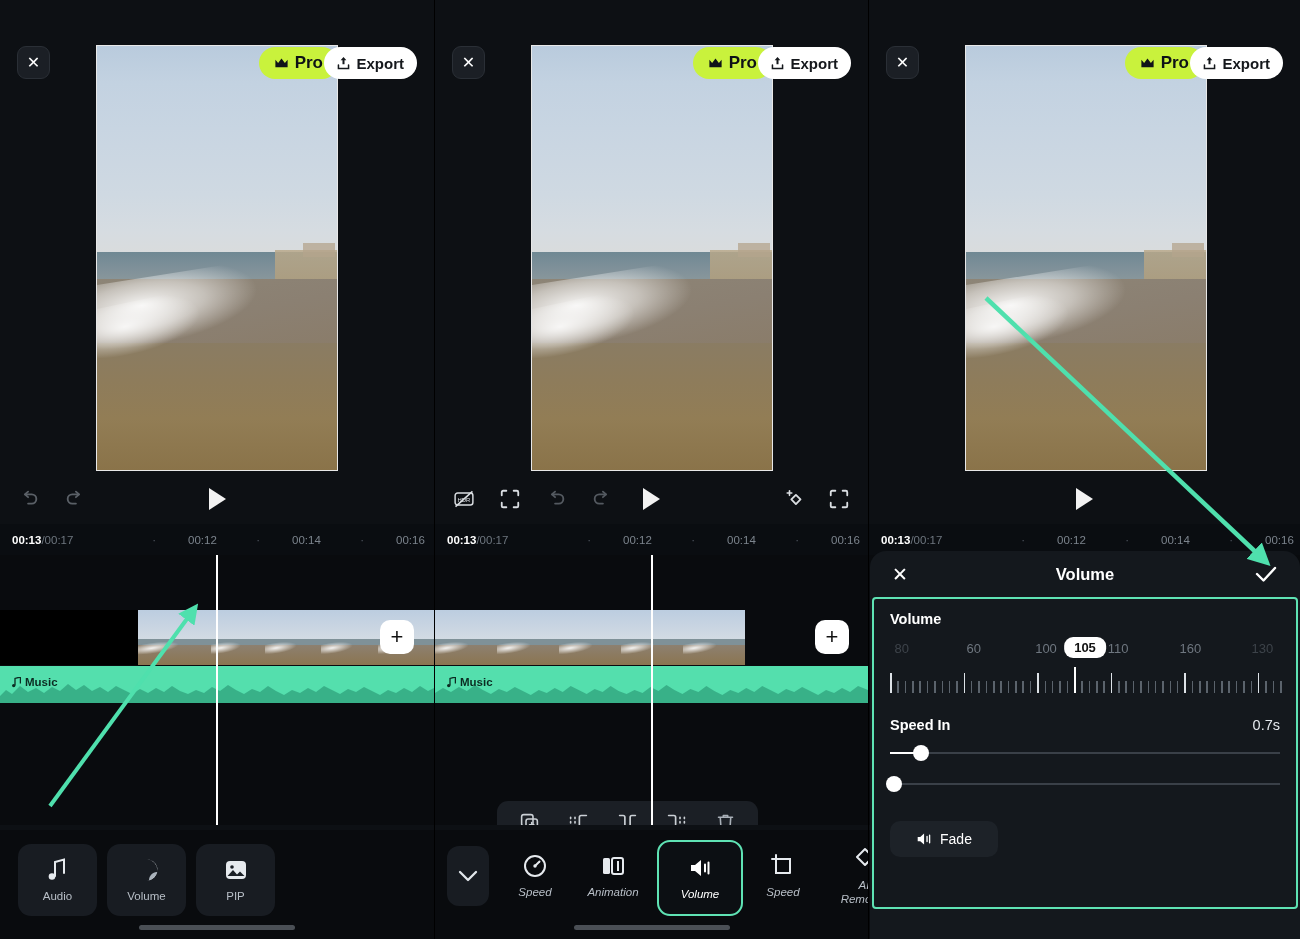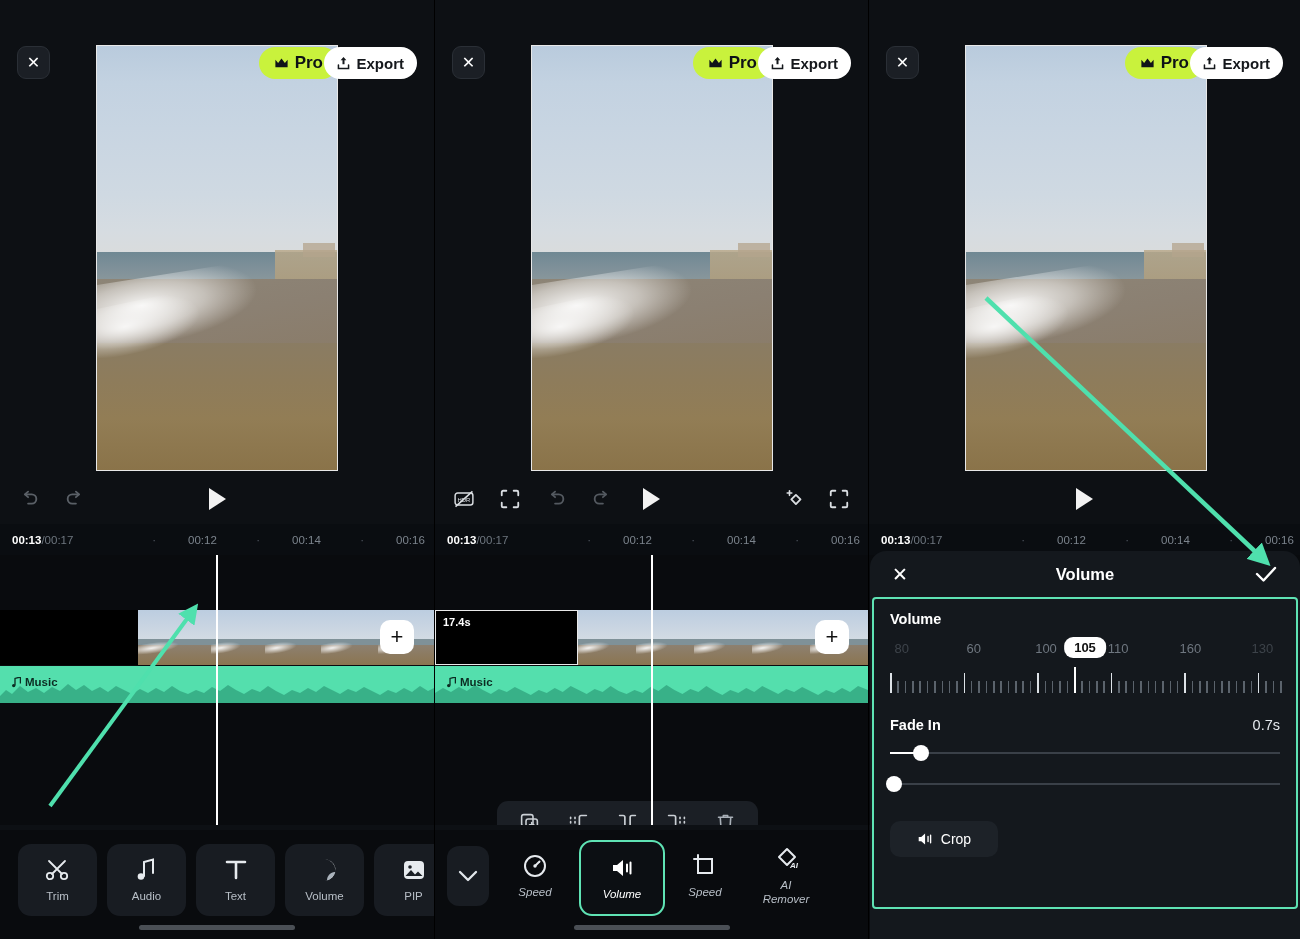--- a/index.html
+++ b/index.html
@@ -378,38 +378,24 @@
       </div>
     </div>
 
     <div class="playhead" style="left:216px;"></div>
   </div>
 
   <div class="toolbar">
     <div class="tb-row" style="padding-left:18px;">
       <div class="tb-item">
         <svg class="tb-ic" viewBox="0 0 26 26">
-          <circle cx="5" cy="19" r="3.2" stroke="#e6eaee" stroke-width="1.8" fill="none"></circle>
-          <circle cx="19" cy="19" r="3.2" stroke="#e6eaee" stroke-width="1.8" fill="none"></circle>
-          <path d="M7 17L20 4M17 17L4 4" stroke="#e6eaee" stroke-width="1.8" stroke-linecap="round"></path>
-        </svg>
-        <span class="tb-lbl">Trim</span>
-      </div>
-      <div class="tb-item">
-        <svg class="tb-ic" viewBox="0 0 26 26">
           <path d="M10 19V5l9-2.5V16" stroke="#e6eaee" stroke-width="2" fill="none" stroke-linecap="round"></path>
           <circle cx="7" cy="19.5" r="3.3" fill="#e6eaee"></circle>
         </svg>
         <span class="tb-lbl">Audio</span>
-      </div>
-      <div class="tb-item">
-        <svg class="tb-ic" viewBox="0 0 26 26">
-          <path d="M4 5h18M13 5v16" stroke="#e6eaee" stroke-width="2.6" stroke-linecap="round"></path>
-        </svg>
-        <span class="tb-lbl">Text</span>
       </div>
       <div class="tb-item">
         <svg class="tb-ic" viewBox="0 0 26 26">
           <path d="M13 2.5a10.5 10.5 0 11-0.2 21c4 0 10.7-6.8 10.7-10.8 0-5.6-4.7-10.2-10.5-10.2z" fill="#dfe4e9"></path>
           <path d="M15 23.3c3.5-.6 7.2-4.6 8.3-8.2-4.5-.3-8.2 3.6-8.3 8.2z" fill="#aab3bc"></path>
         </svg>
         <span class="tb-lbl">Volume</span>
       </div>
       <div class="tb-item">
         <svg class="tb-ic" viewBox="0 0 26 26">
@@ -495,23 +481,20 @@
     <span class="rl-item rl-dot" style="left:152px;">·</span>
     <span class="rl-item" style="left:188px;">00:12</span>
     <span class="rl-item rl-dot" style="left:256px;">·</span>
     <span class="rl-item" style="left:292px;">00:14</span>
     <span class="rl-item rl-dot" style="left:360px;">·</span>
     <span class="rl-item" style="left:396px;">00:16</span>
   </div>
 
   <div class="tl-body">
     <div class="track-clips">
-      <div class="clip-black" style="width:152px;">
-        <span class="clip-dur">17.4s</span>
-      </div>
       <div class="thumb-img" style="width:62px">
         <div class="t-sky"></div>
           <div class="t-sea"></div>
           <div class="t-sand"></div>
           <div class="t-foam"></div>
       </div>
       <div class="thumb-img" style="width:62px">
         <div class="t-sky"></div>
           <div class="t-sea"></div>
           <div class="t-sand"></div>
@@ -584,20 +567,28 @@
           <path d="M2 2l8 8 8-8" stroke="#e2e7ec" stroke-width="2.3" fill="none" stroke-linecap="round" stroke-linejoin="round"></path>
         </svg>
       </div>
       <div class="tb-item flat">
         <svg class="tb-ic" viewBox="0 0 26 26">
           <circle cx="13" cy="13" r="10" stroke="#e6eaee" stroke-width="2" fill="none"></circle>
           <path d="M13 13l4.5-4.5" stroke="#e6eaee" stroke-width="2" stroke-linecap="round"></path>
           <circle cx="13" cy="13" r="1.7" fill="#e6eaee"></circle>
         </svg>
         <span class="tb-lbl">Speed</span>
+      </div>
+      <div class="tb-item flat">
+        <svg class="tb-ic" viewBox="0 0 26 26">
+          <rect x="3" y="5" width="7" height="16" rx="1.6" fill="#e6eaee"></rect>
+          <rect x="12" y="5" width="11" height="16" rx="2" stroke="#e6eaee" stroke-width="2" fill="none"></rect>
+          <path d="M18 8v10" stroke="#e6eaee" stroke-width="2"></path>
+        </svg>
+        <span class="tb-lbl">Animation</span>
       </div>
       <div class="tb-item sel" style="width:86px;height:76px;margin-right:6px;">
         <svg class="tb-ic" viewBox="0 0 26 26">
           <path d="M4 10h4l6-5v16l-6-5H4z" fill="#fff"></path>
           <path d="M18 9.5v7M21.5 7.5v11" stroke="#fff" stroke-width="2" stroke-linecap="round"></path>
         </svg>
         <span class="tb-lbl" style="color:#fff">Volume</span>
       </div>
       <div class="tb-item flat">
         <svg class="tb-ic" viewBox="0 0 26 26">
@@ -748,41 +739,41 @@
           <div class="tick" style="left: 90.566%;"></div>
           <div class="tick" style="left: 92.4528%;"></div>
           <div class="tick maj" style="left: 94.3396%;"></div>
           <div class="tick" style="left: 96.2264%;"></div>
           <div class="tick" style="left: 98.1132%;"></div>
           <div class="tick" style="left: 100%;"></div>
         </div>
     </div>
 
     <div class="fade-row">
-      <span class="fade-lbl">Fade In</span>
+      <span class="fade-lbl">Speed In</span>
       <span class="fade-val">0.7s</span>
     </div>
     <div class="slider">
       <div class="s-track"></div>
       <div class="s-fill" id="fi-fill" style="width: 8%;"></div>
       <div class="s-knob" id="fi-knob" style="left: 8%;"></div>
     </div>
 
     <div class="slider">
       <div class="s-track"></div>
       <div class="s-fill" id="fo-fill" style="width: 1%;"></div>
       <div class="s-knob" id="fo-knob" style="left: 1%;"></div>
     </div>
 
     <div class="mute-btn">
       <svg width="17" height="16" viewBox="0 0 20 18">
         <path d="M2 6.5h3l4.5-4v13L5 11.5H2z" fill="#fff"></path>
         <path d="M13 6v6M16 4.5v9" stroke="#fff" stroke-width="1.6" stroke-linecap="round"></path>
       </svg>
-      <span>Crop</span>
+      <span>Fade</span>
     </div>
   </div>
 </div>
 
 <svg class="anno">
   <defs>
     <marker id="ah" markerWidth="5" markerHeight="5" refX="2.4" refY="2.5" orient="auto">
       <path d="M0,0 L5,2.5 L0,5 z" fill="#4fe0ad"></path>
     </marker>
   </defs>

